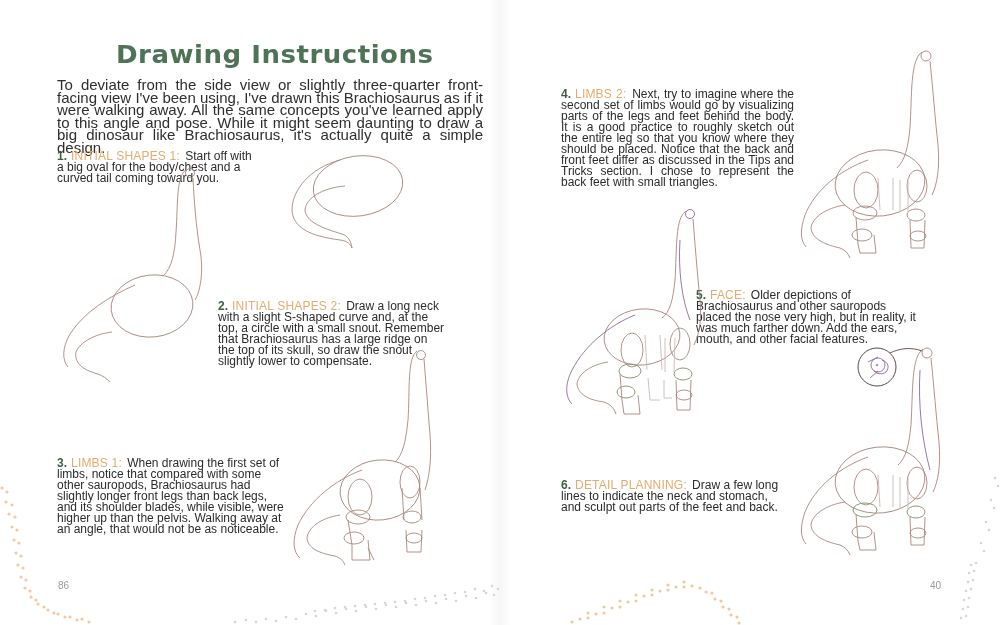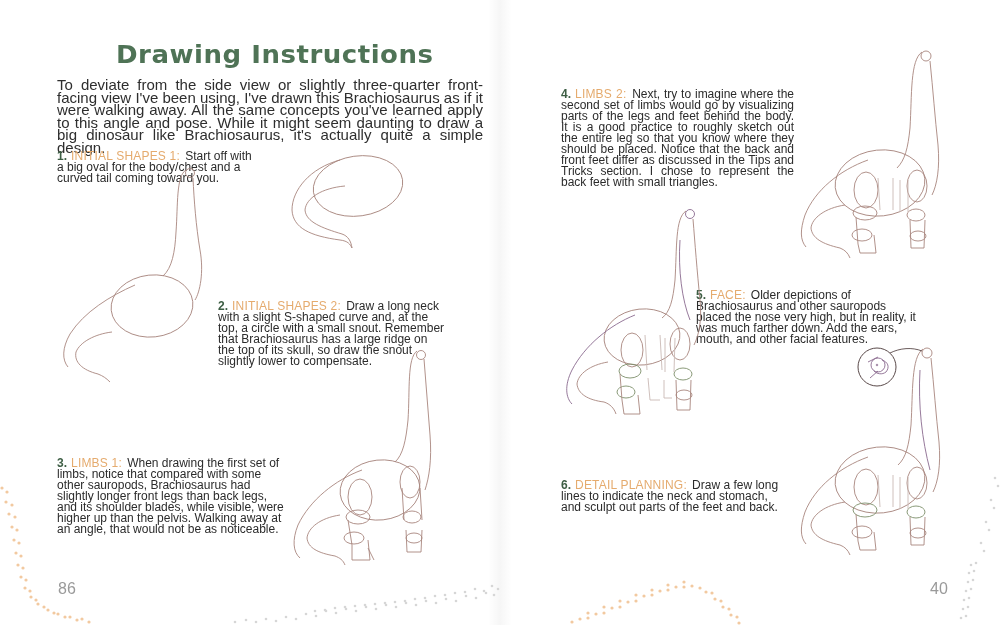--- a/index.html
+++ b/index.html
@@ -29,21 +29,21 @@
       text-align: justify;
     }
     .step {
       position: absolute; font-size: 12px; line-height: 11px; color: #2b2b2b;
     }
     .step .num { font-weight: bold; color: #3d5e44; margin-right: 4px; }
     .step .label { color: #e5ab6e; text-transform: uppercase; letter-spacing: 0.2px; }
     .step .colon { color: #e5ab6e; margin-right: 2px; }
     .step-justify { text-align: justify; }
     .folio {
-      position: absolute; font-size: 16px; color: #9a9a9a;
+      position: absolute; font-size: 10px; color: #9a9a9a;
     }
     svg.art { position: absolute; left: 0; top: 0; overflow: visible; }
     .sketch path, .sketch ellipse, .sketch circle, .sketch line {
       fill: none; stroke: #a8867e; stroke-width: 0.9;
     }
     .sketch .green { stroke: #7d8f6a; }
     .sketch .purple { stroke: #8a6a8e; }
     .sketch .faint { stroke: #c9b9b4; }
     .deco-orange { fill: #f2c9a0; }
     .deco-gray { fill: #d6d6d6; }

